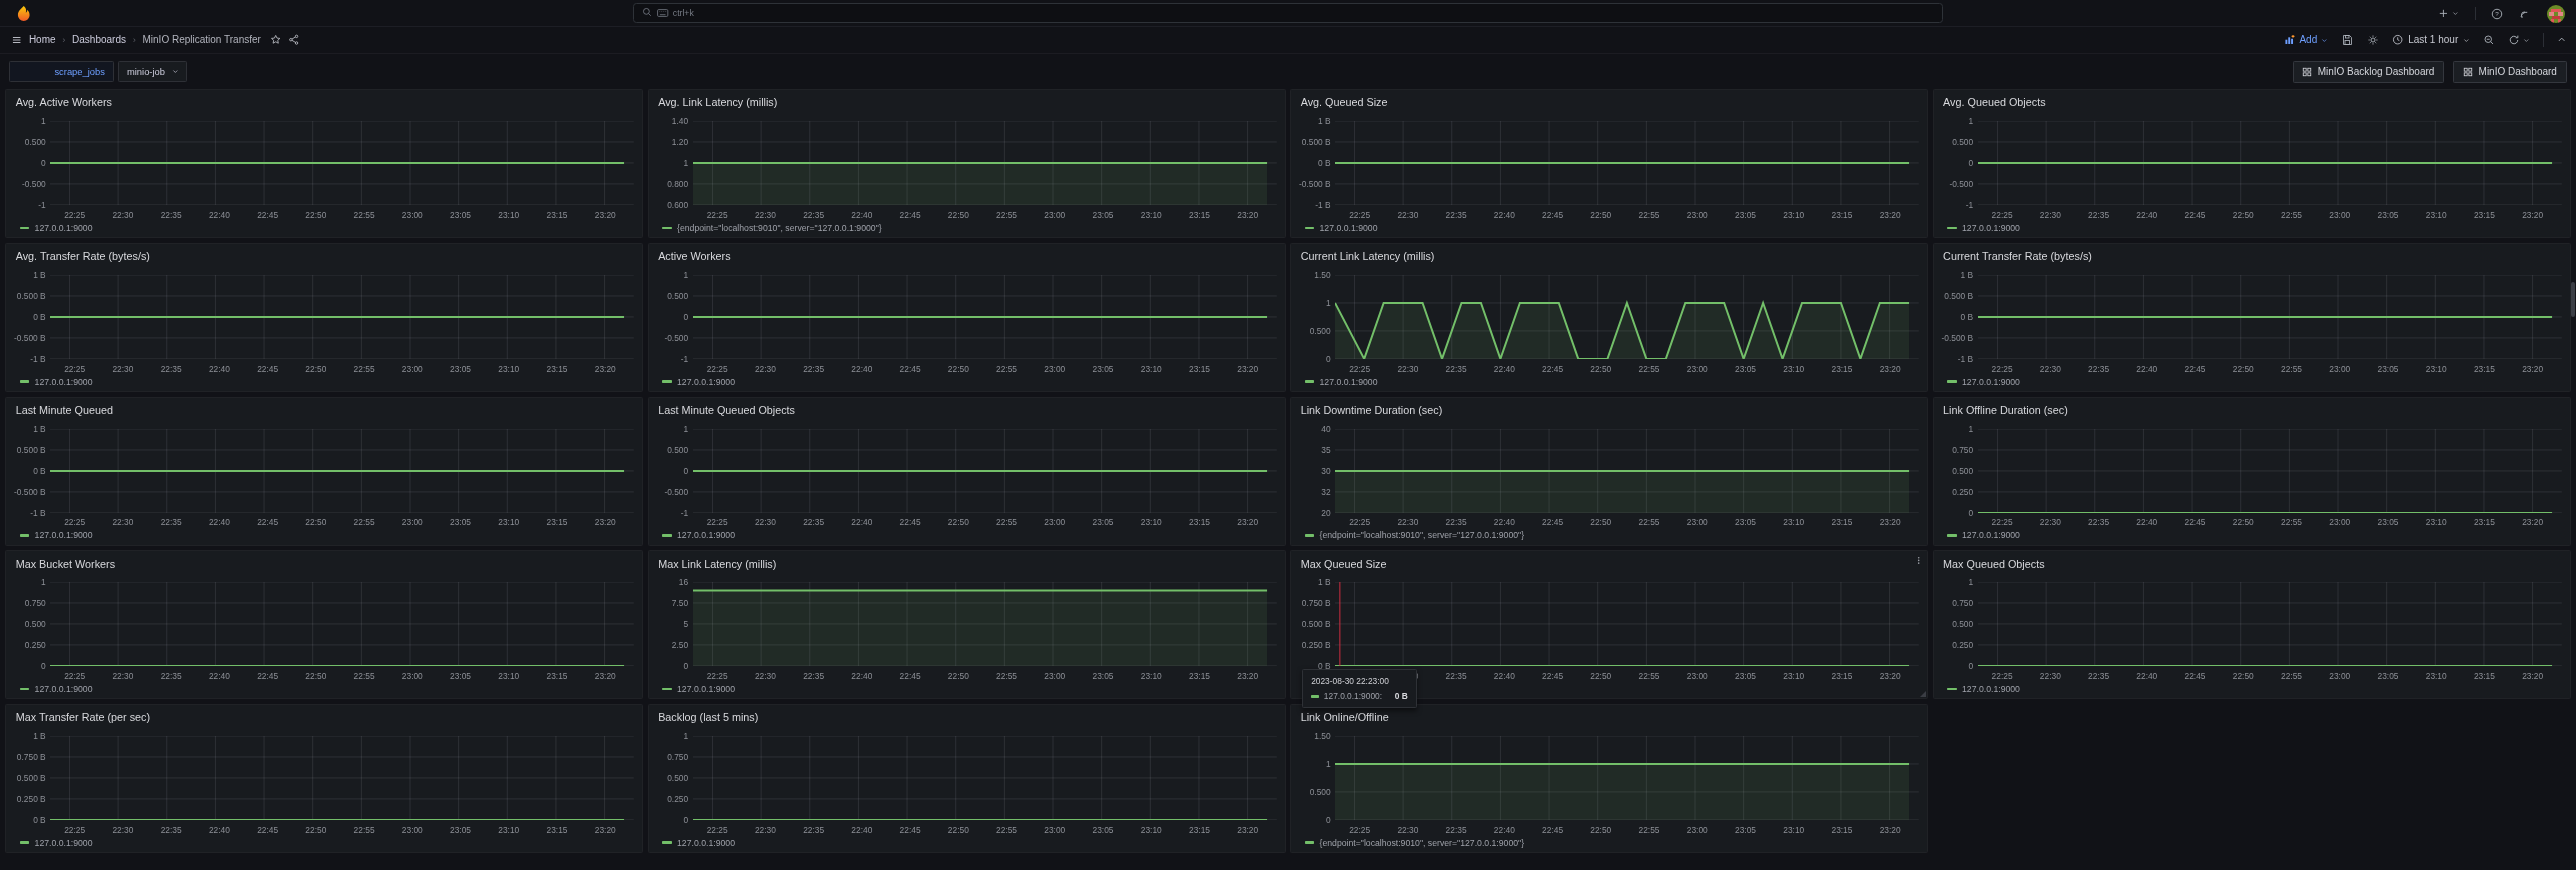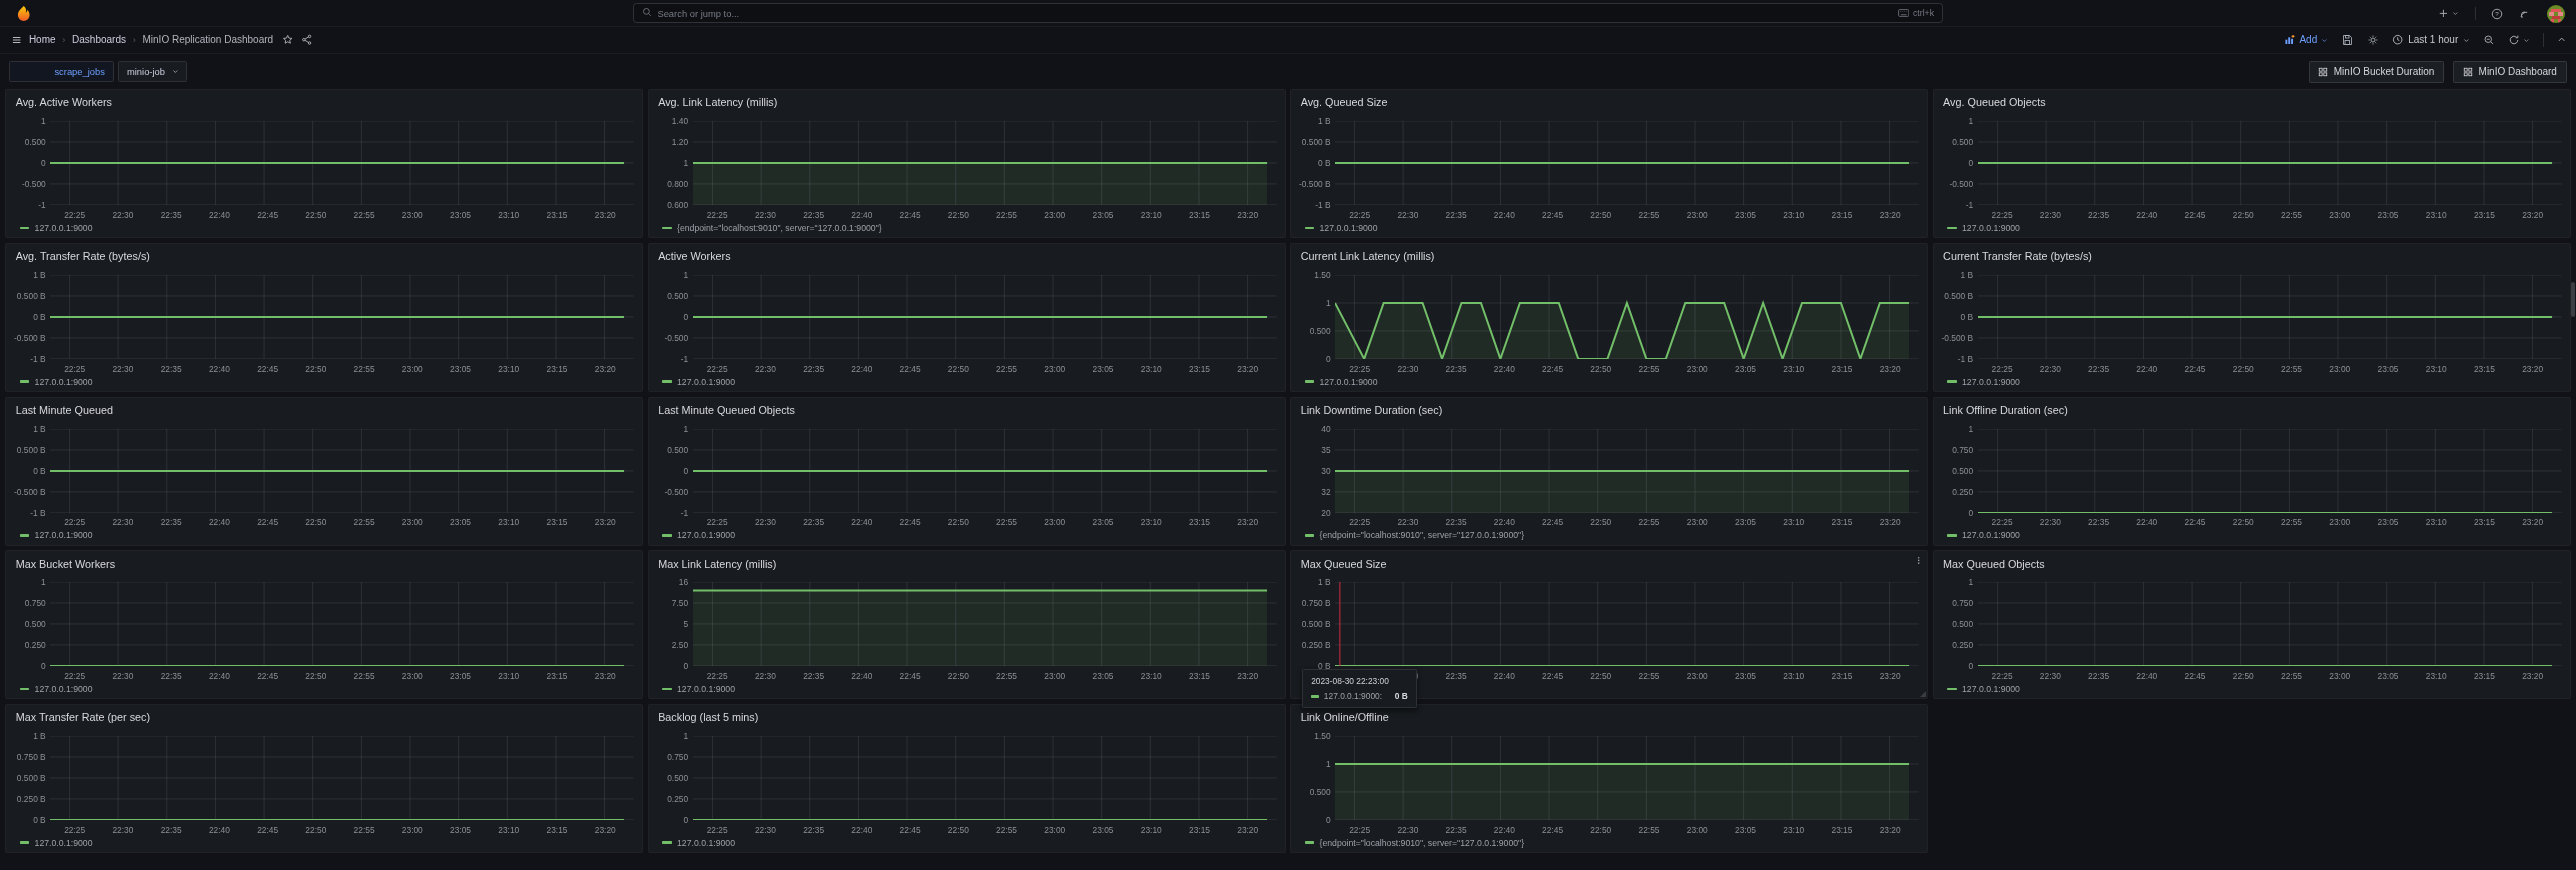--- a/index.html
+++ b/index.html
@@ -87,21 +87,20 @@
       </svg>
   </span>
 
   <div class="searchbox">
     <span>
       <svg width="10" height="10" viewBox="0 0 24 24" fill="none" stroke="#767b85" stroke-width="2">
         <circle cx="10.5" cy="10.5" r="7"></circle>
           <line x1="15.8" y1="15.8" x2="21" y2="21"></line>
         </svg>
     </span>
-    <span class="grow">Search or jump to...</span>
     <span class="kbd">
       <svg width="11.4" height="8" viewBox="0 0 20 14" fill="none" stroke="#767b85" stroke-width="1.4">
         <rect x="1" y="1" width="18" height="12" rx="2"></rect>
           <line x1="5" y1="10" x2="15" y2="10"></line>
         <line x1="4.5" y1="4.5" x2="5.5" y2="4.5"></line>
           <line x1="8" y1="4.5" x2="9" y2="4.5"></line>
         <line x1="11.5" y1="4.5" x2="12.5" y2="4.5"></line>
           <line x1="15" y1="4.5" x2="16" y2="4.5"></line>
         </svg>
       <span>ctrl+k</span>
@@ -152,21 +151,21 @@
       <svg width="11.4" height="10" viewBox="0 0 24 24" fill="none" stroke="#c7c9d1" stroke-width="2.2">
         <line x1="3" y1="6" x2="21" y2="6"></line>
           <line x1="3" y1="12" x2="21" y2="12"></line>
           <line x1="3" y1="18" x2="21" y2="18"></line>
         </svg>
     </span>
     <span class="crumb">Home</span>
     <span class="crumb-sep">›</span>
     <span class="crumb">Dashboards</span>
     <span class="crumb-sep">›</span>
-    <span class="crumb dim">MinIO Replication Dashboard</span>
+    <span class="crumb dim">MinIO Replication Transfer</span>
     <span class="icon-btn" style="margin-left:2.7px">
       <svg width="11.4" height="11.4" viewBox="0 0 24 24" fill="none" stroke="#c7c9d1" stroke-width="1.7">
         <path d="M12 3l2.7 5.6 6.1.7-4.5 4.1 1.2 6-5.5-3-5.5 3 1.2-6L3.2 9.3l6.1-.7z"></path>
         </svg>
     </span>
     <span class="icon-btn">
       <svg width="11.4" height="11.4" viewBox="0 0 24 24" fill="none" stroke="#c7c9d1" stroke-width="1.7">
         <circle cx="18" cy="5" r="2.6"></circle>
           <circle cx="6" cy="12" r="2.6"></circle>
           <circle cx="18" cy="19" r="2.6"></circle>
@@ -255,21 +254,21 @@
     </span>
   </div>
   <div class="dash-links">
     <span class="dash-link">
       <svg width="10" height="10" viewBox="0 0 24 24" fill="none" stroke="#d5d7dd" stroke-width="2">
         <rect x="3" y="3" width="7" height="7"></rect>
           <rect x="14" y="3" width="7" height="7"></rect>
         <rect x="3" y="14" width="7" height="7"></rect>
           <rect x="14" y="14" width="7" height="7"></rect>
         </svg>
-      <span>MinIO Bucket Duration</span>
+      <span>MinIO Backlog Dashboard</span>
     </span>
     <span class="dash-link">
       <svg width="10" height="10" viewBox="0 0 24 24" fill="none" stroke="#d5d7dd" stroke-width="2">
         <rect x="3" y="3" width="7" height="7"></rect>
           <rect x="14" y="3" width="7" height="7"></rect>
         <rect x="3" y="14" width="7" height="7"></rect>
           <rect x="14" y="14" width="7" height="7"></rect>
         </svg>
       <span>MinIO Dashboard</span>
     </span>

